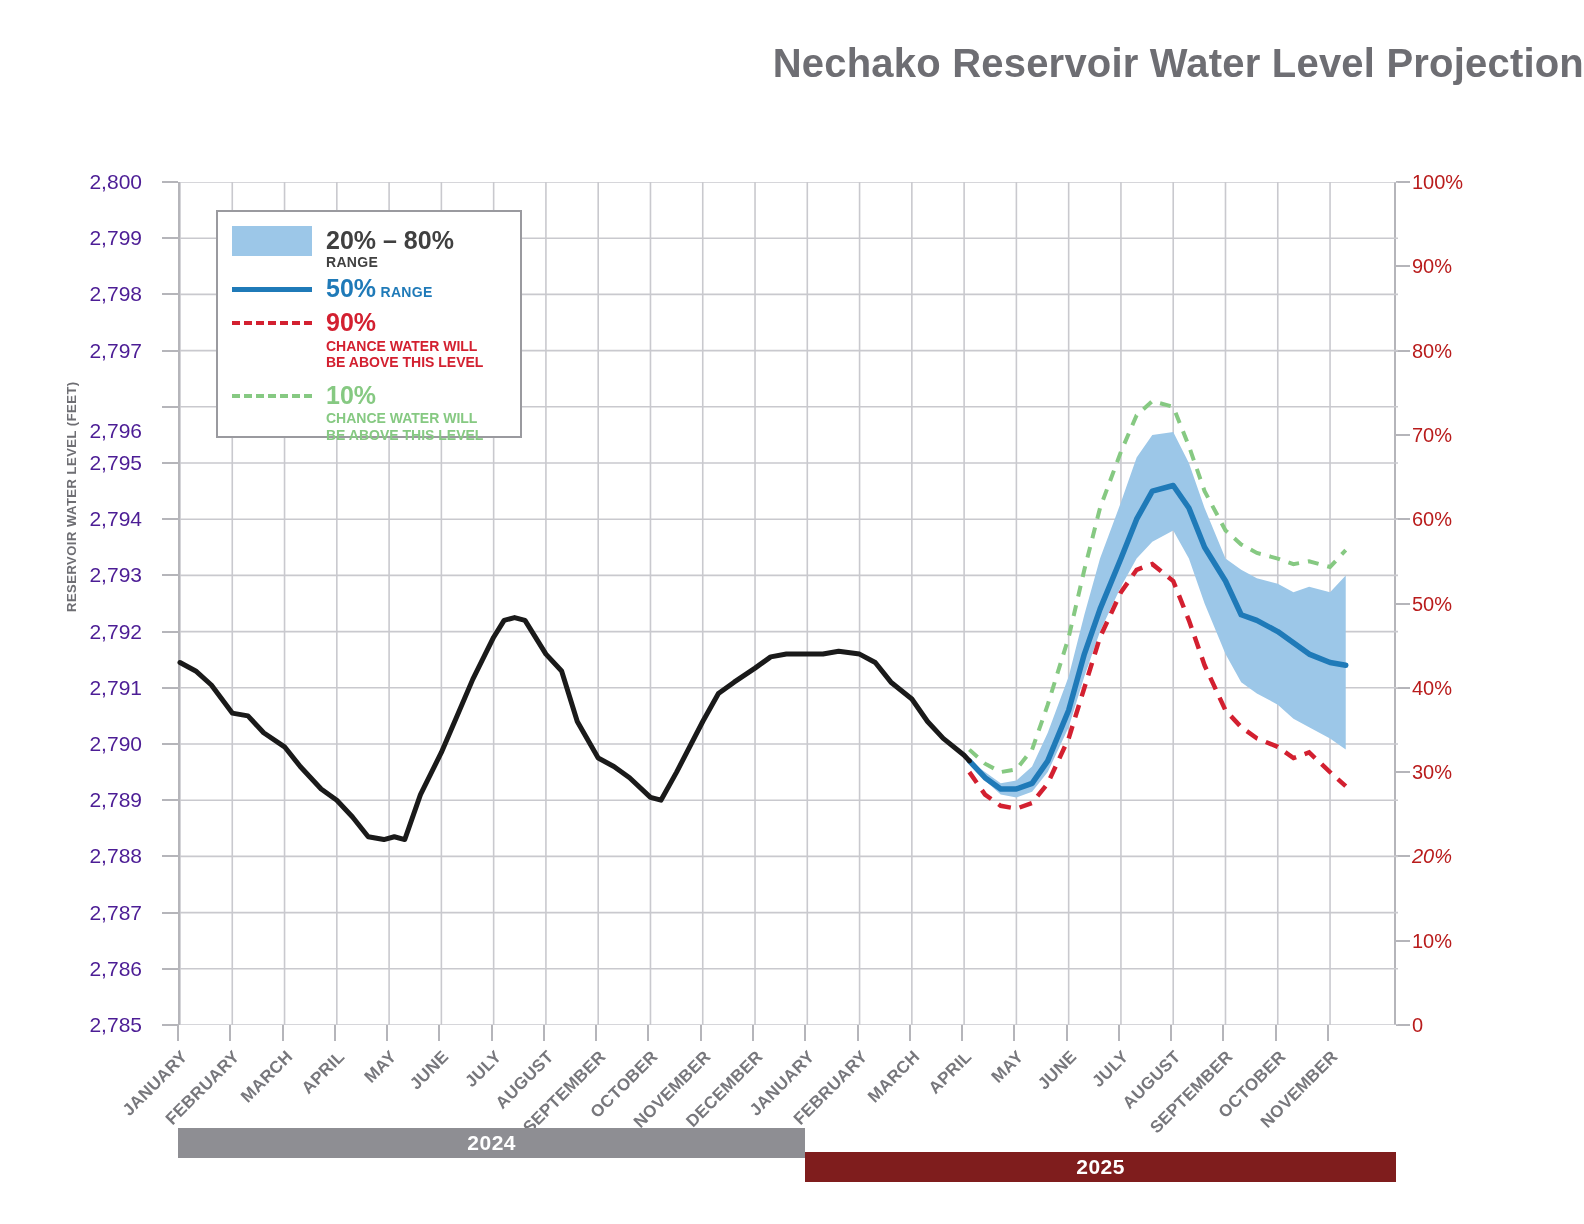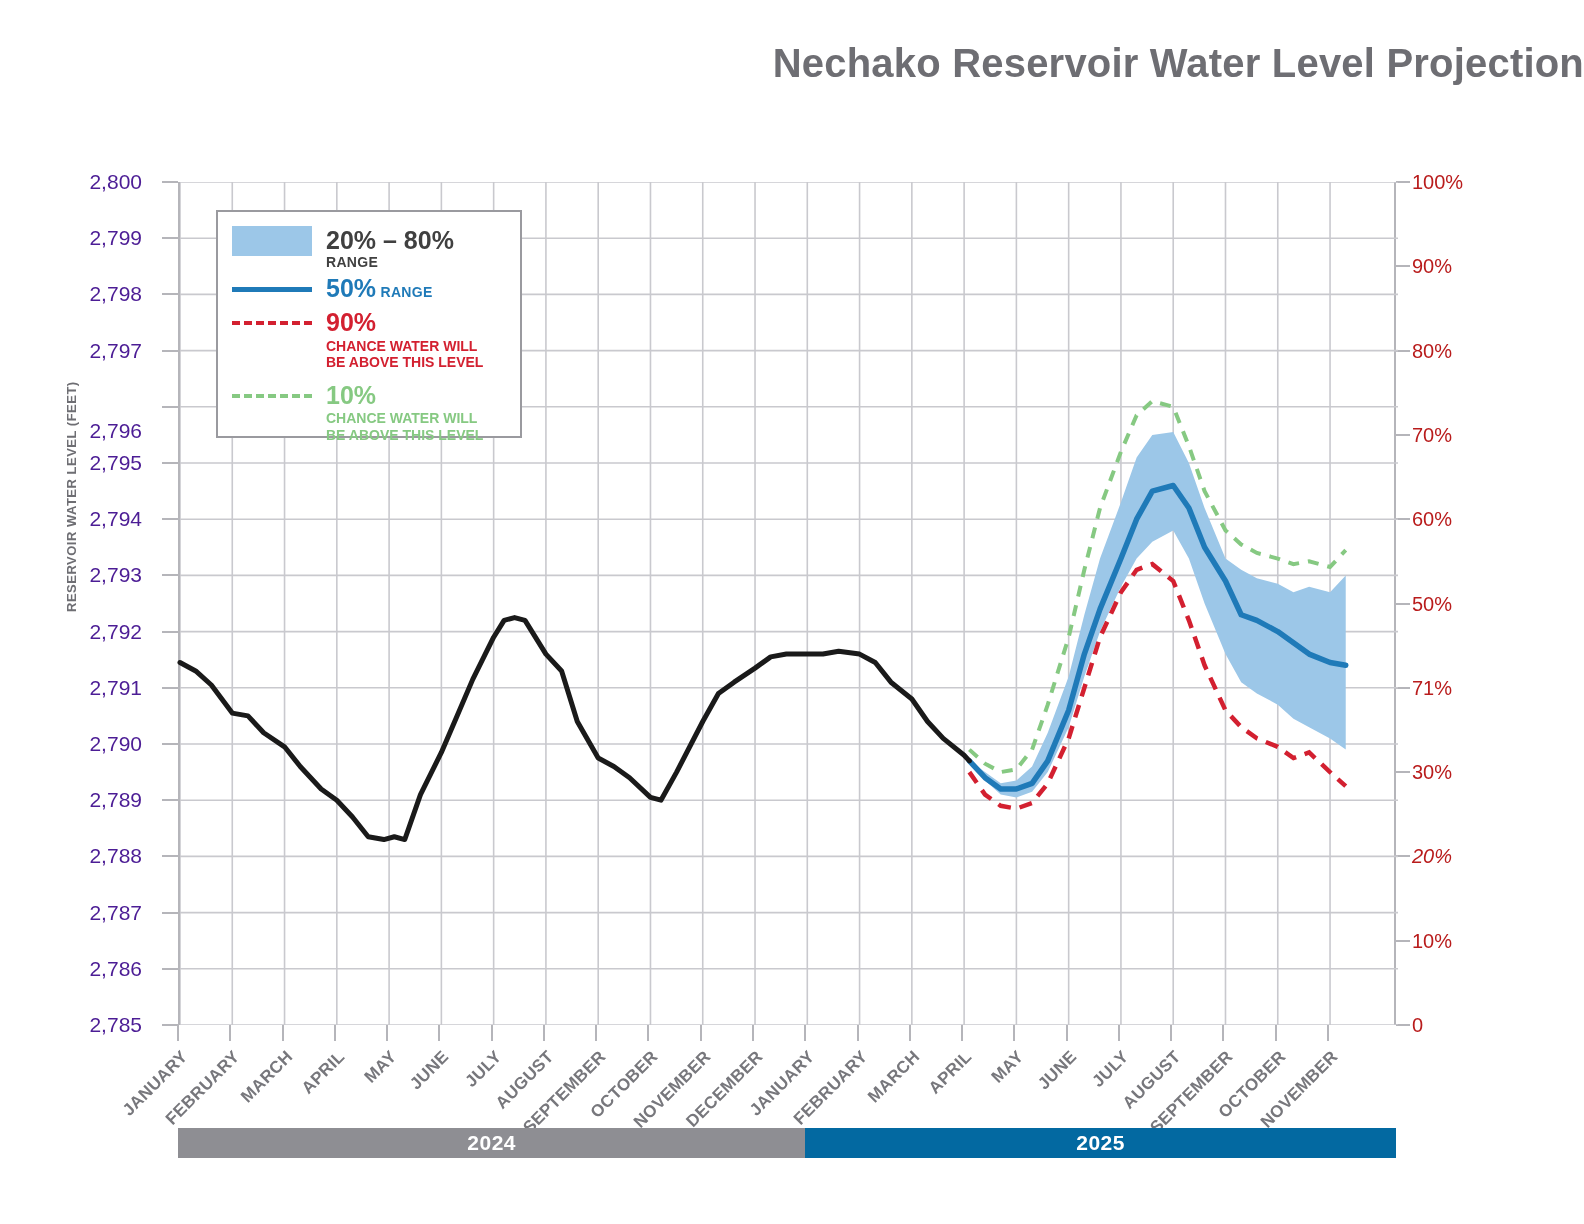--- a/index.html
+++ b/index.html
@@ -40,21 +40,21 @@
   .xtick-label{position:absolute;color:#77777c;font-size:17px;font-weight:bold;
                letter-spacing:0.3px;white-space:nowrap;
                transform-origin:right top;transform:rotate(-45deg);
                text-align:right;}
 
   
   .yearbar{position:absolute;top:1128px;height:30px;color:#ffffff;
            font-size:21px;font-weight:bold;display:flex;align-items:center;
            justify-content:center;letter-spacing:0.5px;}
   .yb-2024{background:#8e8e93;}
-  .yb-2025{background:#0369a1;}
+  .yb-2025{background:#7f1d1d;margin-top:24px;}
 
   
   .legend{position:absolute;left:216px;top:210px;width:306px;height:228px;
           background:#ffffff;border:2px solid #9a9a9f;box-sizing:border-box;
           padding:14px 0 0 0;}
   .legend-row{display:flex;align-items:flex-start;padding:0 14px;margin-bottom:4px;}
   .legend-swatch{width:80px;min-width:80px;height:30px;margin-right:14px;
                  display:flex;align-items:center;justify-content:center;}
   .sw-band{width:80px;height:30px;background:#9cc7e8;}
   .sw-solid{width:80px;height:5px;background:#1f7ab8;}
@@ -121,21 +121,21 @@
       <div class="ytick-right" style="top: 266.3px;">90%</div>
       <div class="tickmark" style="top: 265.3px; left: -16px; width: 14px;"></div>
       <div class="ytick-right" style="top: 350.6px;">80%</div>
       <div class="tickmark" style="top: 349.6px; left: -16px; width: 14px;"></div>
       <div class="ytick-right" style="top: 434.9px;">70%</div>
       <div class="tickmark" style="top: 433.9px; left: -16px; width: 14px;"></div>
       <div class="ytick-right" style="top: 519.2px;">60%</div>
       <div class="tickmark" style="top: 518.2px; left: -16px; width: 14px;"></div>
       <div class="ytick-right" style="top: 603.5px;">50%</div>
       <div class="tickmark" style="top: 602.5px; left: -16px; width: 14px;"></div>
-      <div class="ytick-right" style="top: 687.8px;">71%</div>
+      <div class="ytick-right" style="top: 687.8px;">40%</div>
       <div class="tickmark" style="top: 686.8px; left: -16px; width: 14px;"></div>
       <div class="ytick-right" style="top: 772.1px;">30%</div>
       <div class="tickmark" style="top: 771.1px; left: -16px; width: 14px;"></div>
       <div class="ytick-right" style="top: 856.4px; font-style: italic;">20%</div>
       <div class="tickmark" style="top: 855.4px; left: -16px; width: 14px;"></div>
       <div class="ytick-right" style="top: 940.7px;">10%</div>
       <div class="tickmark" style="top: 939.7px; left: -16px; width: 14px;"></div>
       <div class="ytick-right" style="top: 1025px;">0</div>
       <div class="tickmark" style="top: 1024px; left: -16px; width: 14px;"></div>
     </div>

